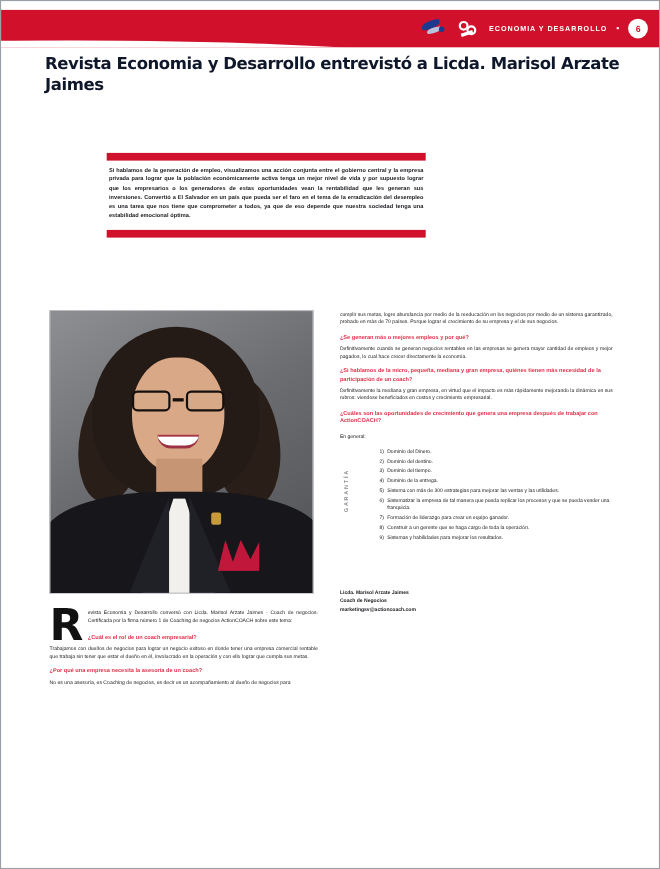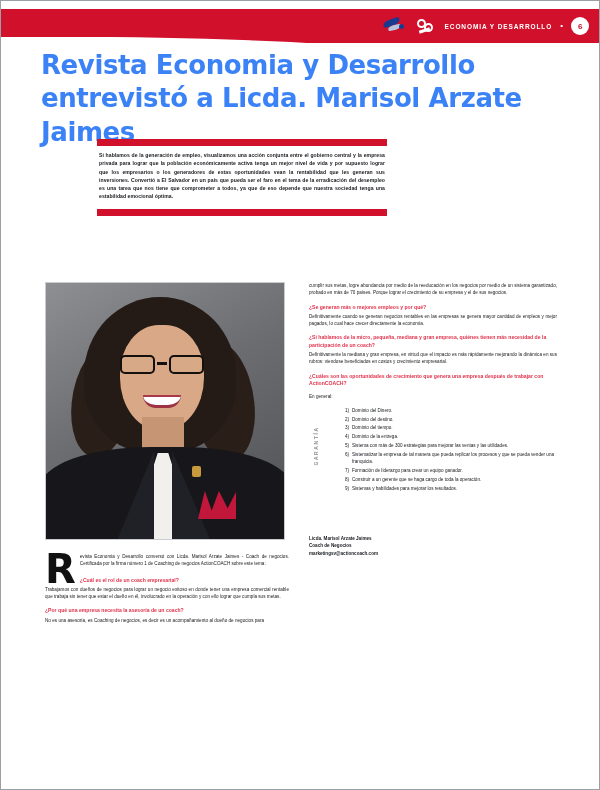--- a/index.html
+++ b/index.html
@@ -126,23 +126,23 @@
     align-items: center;
     justify-content: center;
     letter-spacing: -0.3px;
   }
 
   
   .headline {
     position: absolute;
     left: 40px; top: 48px;
     width: 525px;
-    color: #3b82f6;
+    color: #0f172a;
     font-family: "DejaVu Sans", sans-serif;
-    font-size: 26px;
+    font-size: 15px;
     font-weight: bold;
     line-height: 1.28;
     letter-spacing: -0.4px;
   }
 
   
   .intro-block {
     position: absolute;
     left: 96px; top: 138px;
     width: 290px;

